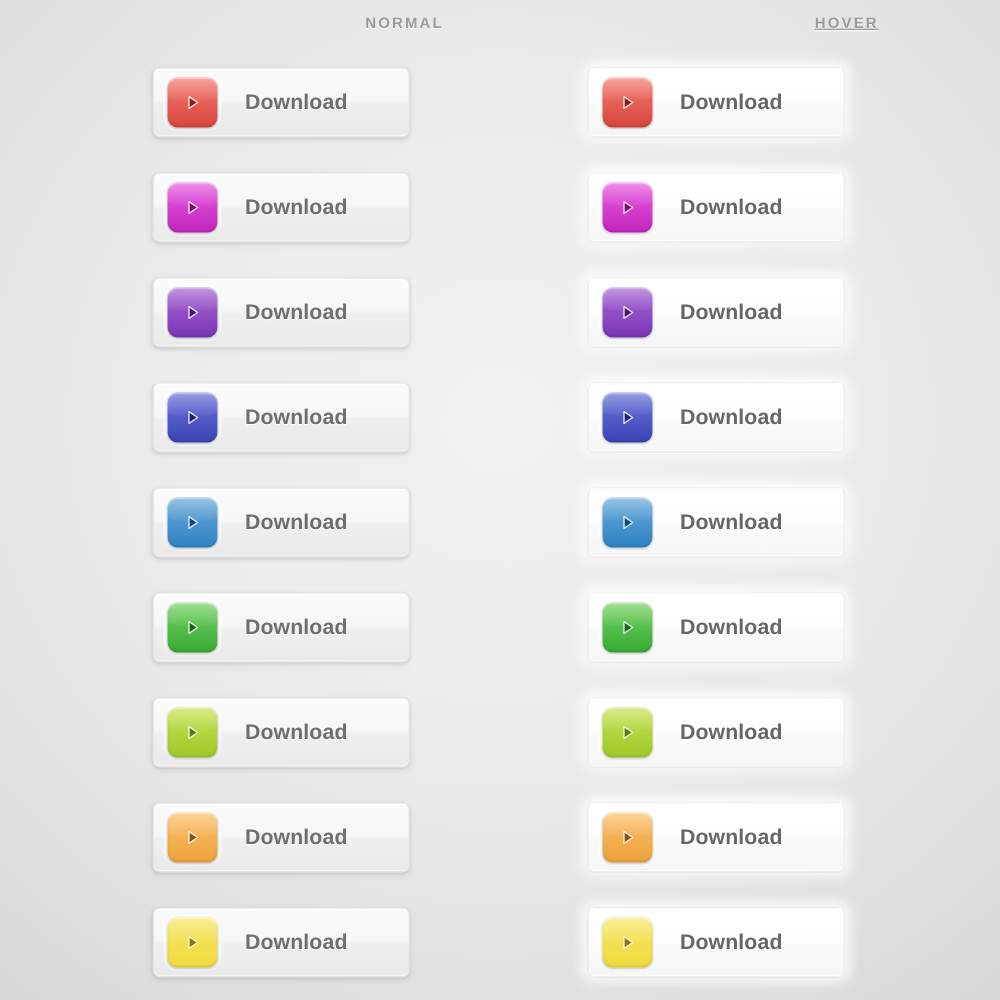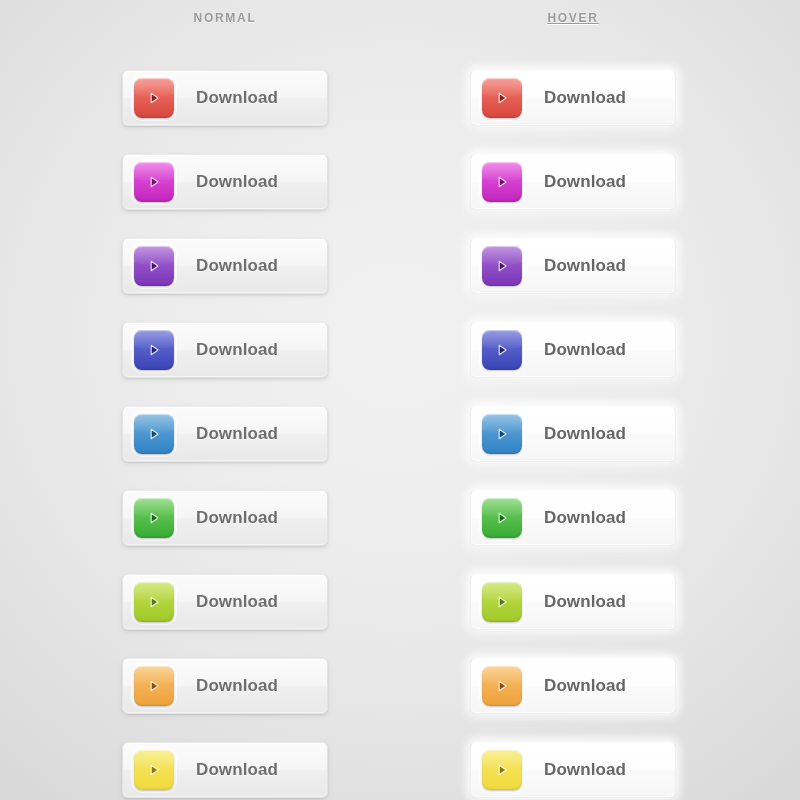--- a/index.html
+++ b/index.html
@@ -20,32 +20,32 @@
         #d2d2d2 100%);
   }
 
   #stage { position:relative; width:800px; height:800px; }
 
   
   .col-head {
     position:absolute;
     top:11px;
     width:260px;
-    text-align:center;
+    text-align:right;
     font-size:12px;
     font-weight:bold;
     letter-spacing:1.7px;
     color:#9a9a9a;
     text-shadow:0 1px 0 rgba(255,255,255,0.95);
   }
   #head-normal { left:95px; }
   #head-hover  { left:443px;text-decoration:underline; }
 
   
-  .column { position:absolute; top:70px; }
+  .column { position:absolute; top:54px; }
   #col-normal { left:122px; }
   #col-hover  { left:470px; }
 
   .row { margin-bottom:28px; }
   .row:last-child { margin-bottom:0; }
 
   
   .btn {
     position:relative;
     width:206px;

